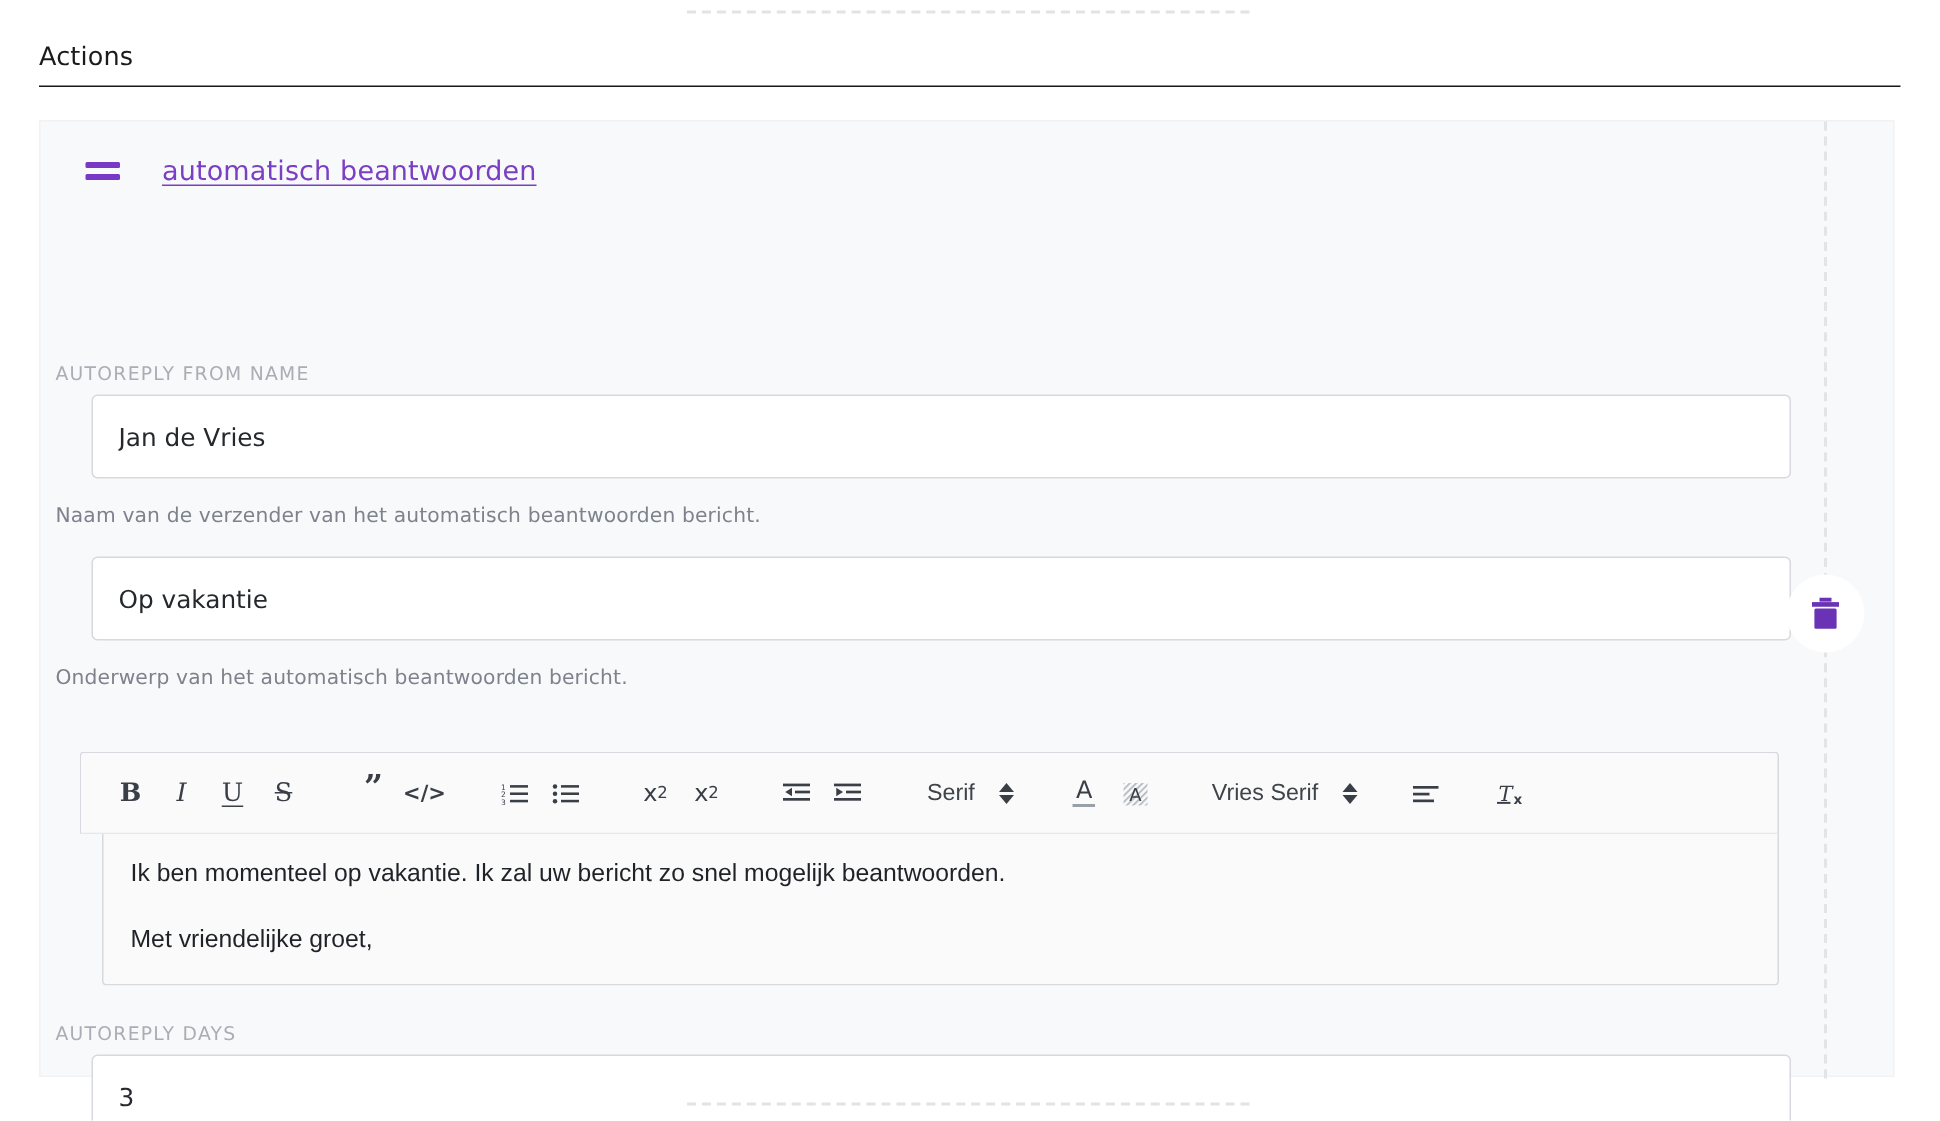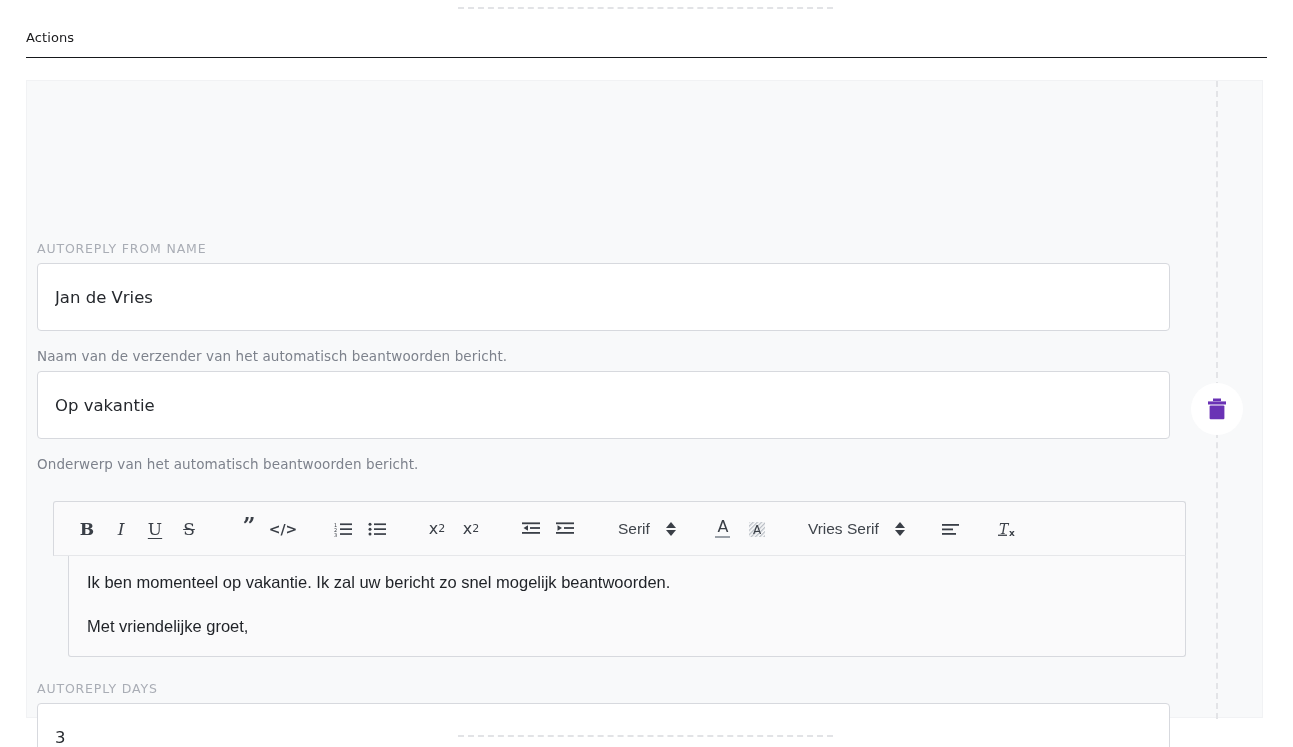--- a/index.html
+++ b/index.html
@@ -23,21 +23,21 @@
   .drop-line.top    { top: 7px; }
   .drop-line.bottom { top: 735px; }
 
   
   .section-header {
     position: absolute;
     left: 26px; top: 26px;
     width: 1241px;
   }
   .section-title {
-    font-size: 13px;
+    font-size: 17px;
     color: #1b1b1d;
     font-weight: 400;
     letter-spacing: .1px;
     line-height: 24px;
     font-family: "DejaVu Sans", "Liberation Sans", sans-serif;
   }
   .section-rule {
     margin-top: 7px;
     height: 0;
     border-top: 1px solid #16181b;
@@ -111,29 +111,30 @@
     color: #a9adb5;
     letter-spacing: .85px;
     text-transform: uppercase;
     line-height: 16px;
     display: block;
     margin-bottom: 6px;
   }
   .text-input {
     display: block;
     width: 1133px;
-    height: 68px;
+    height: 56px;
     background: #ffffff;
     border: 1px solid #d7d9de;
     border-radius: 4px;
     padding: 16px 17px;
     font-size: 16.5px;
     color: #25282d;
     font-family: "DejaVu Sans", "Liberation Sans", sans-serif;
     outline: none;
+    margin-left: 24px;
   }
   .field-help {
     display: block;
     margin-top: 16px;
     font-size: 13.5px;
     color: #7d828c;
     line-height: 18px;
     letter-spacing: .1px;
   }
 
@@ -225,20 +226,27 @@
 
   <div class="section-header">
     <div class="section-title">Actions</div>
     <div class="section-rule"></div>
   </div>
 
   <div class="action-card">
 
     <div class="card-divider"></div>
 
+    <div class="card-head">
+      <div class="drag-handle">
+        <span></span>
+        <span></span>
+      </div>
+      <a class="action-link" href="#">automatisch beantwoorden</a>
+    </div>
 
     <div class="field field-fromname">
       <label class="field-label">AUTOREPLY FROM NAME</label>
       <input class="text-input" type="text" value="Jan de Vries" style="">
       <span class="field-help">Naam van de verzender van het automatisch beantwoorden bericht.</span>
     </div>
 
     <div class="field field-subject">
       <input class="text-input" type="text" value="Op vakantie" style="">
       <span class="field-help">Onderwerp van het automatisch beantwoorden bericht.</span>

